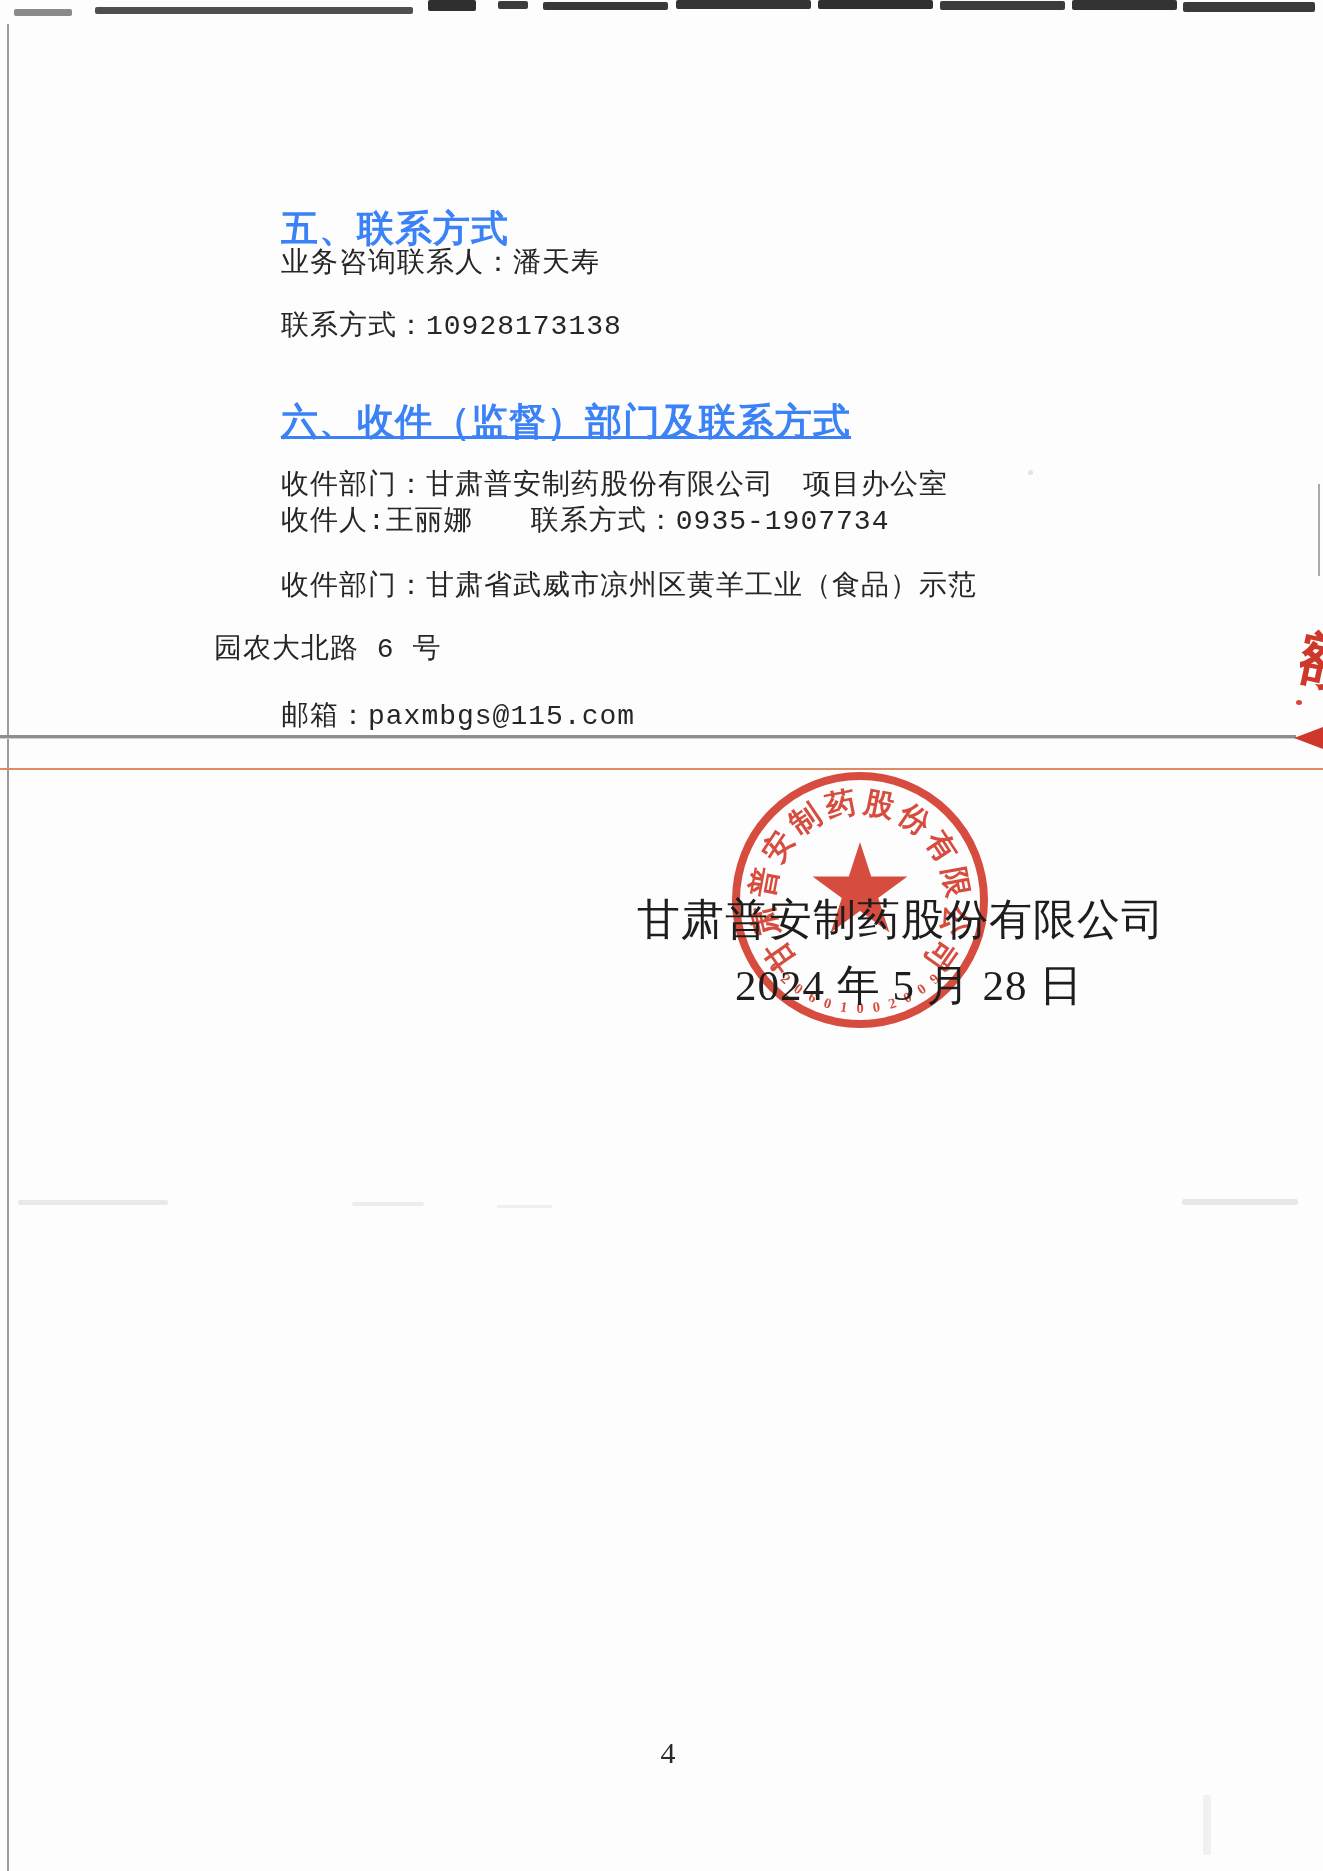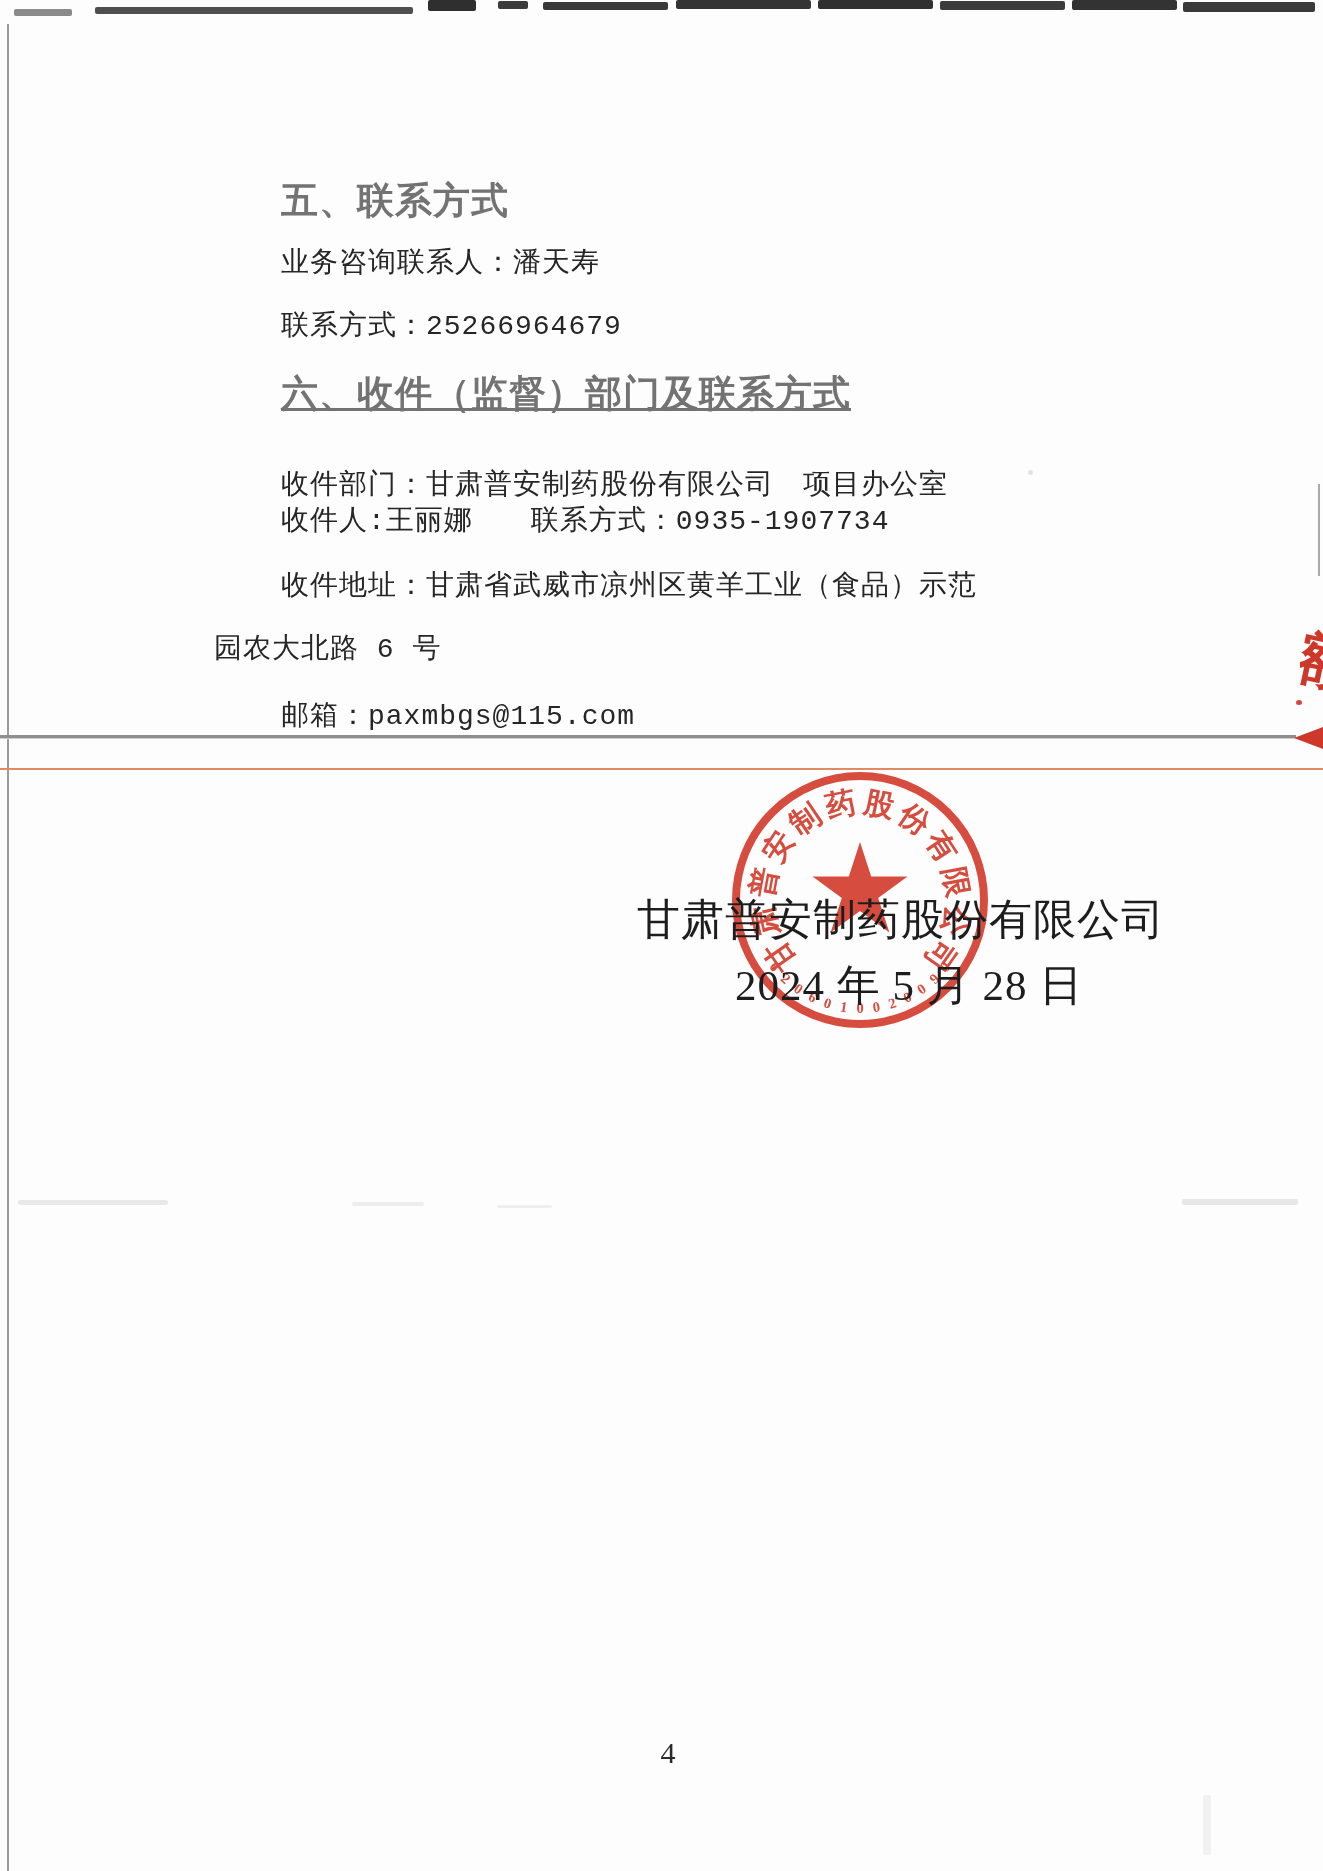--- a/index.html
+++ b/index.html
@@ -7,23 +7,23 @@
     width:1323px;height:1871px;position:relative;background:#fdfdfd;
     font-family:"Liberation Serif","DejaVu Serif",serif;overflow:hidden;
   }
   
   .doc-line{
     position:absolute;left:281px;font-size:28px;color:#262626;
     letter-spacing:1px;white-space:nowrap;z-index:3;font-family:Liberation Mono, monospace;
   }
   .doc-line.cont{left:214px;}
   .doc-heading{
-    position:absolute;left:281px;font-size:37px;color:#737373;
+    position:absolute;left:281px;font-size:37px;color:#3b82f6;
     font-family:"Liberation Sans","DejaVu Sans",sans-serif;font-weight:700;
-    letter-spacing:1px;white-space:nowrap;z-index:3;
+    letter-spacing:1px;white-space:nowrap;z-index:3;margin-top:28px;
   }
   
   .sig-line{
     position:absolute;font-size:43px;color:#1d1d1d;letter-spacing:1px;
     white-space:nowrap;z-index:4;
   }
   
   .edge-strip{position:absolute;background:#3a3a3a;border-radius:2px;z-index:2;}
   .vline{position:absolute;width:2px;background:#9b9b9b;z-index:2;}
   .hline-gray{position:absolute;left:0;top:735px;width:1296px;height:3px;background:#8e8e8e;z-index:2;}
@@ -61,25 +61,25 @@
 <div class="edge-strip" style="left:818px;top:0;width:115px;height:9px;background:#303030;"></div>
 <div class="edge-strip" style="left:940px;top:1px;width:125px;height:9px;background:#3c3c3c;"></div>
 <div class="edge-strip" style="left:1072px;top:0;width:105px;height:10px;background:#333333;"></div>
 <div class="edge-strip" style="left:1183px;top:2px;width:132px;height:10px;background:#3a3a3a;"></div>
 
 <div class="vline" style="left:7px;top:24px;height:1847px;"></div>
 <div class="vline" style="left:1318px;top:484px;height:92px;background:#ababab;"></div>
 
 <div class="doc-heading" style="top:176px;">五、联系方式</div>
 <div class="doc-line" style="top:243px;">业务咨询联系人：潘天寿</div>
-<div class="doc-line" style="top:306px;">联系方式：25266964679</div>
+<div class="doc-line" style="top:306px;">联系方式：10928173138</div>
 <div class="doc-heading" style="top:369px;text-decoration:underline;">六、收件（监督）部门及联系方式</div>
 <div class="doc-line" style="top:441px;margin-top:24px;">收件部门：甘肃普安制药股份有限公司　项目办公室</div>
 <div class="doc-line" style="top:501px;">收件人:王丽娜　　联系方式：0935-1907734</div>
-<div class="doc-line" style="top:566px;">收件地址：甘肃省武威市凉州区黄羊工业（食品）示范</div>
+<div class="doc-line" style="top:566px;">收件部门：甘肃省武威市凉州区黄羊工业（食品）示范</div>
 <div class="doc-line cont" style="top:629px;">园农大北路 6 号</div>
 <div class="doc-line" style="top:696px;">邮箱：paxmbgs@115.com</div>
 
 <div class="hline-gray"></div>
 <div class="hline-gray2"></div>
 <div class="hline-orange"></div>
 <div class="red-arrow"></div>
 <div class="red-fragment">
     <span>额</span>
   </div>

